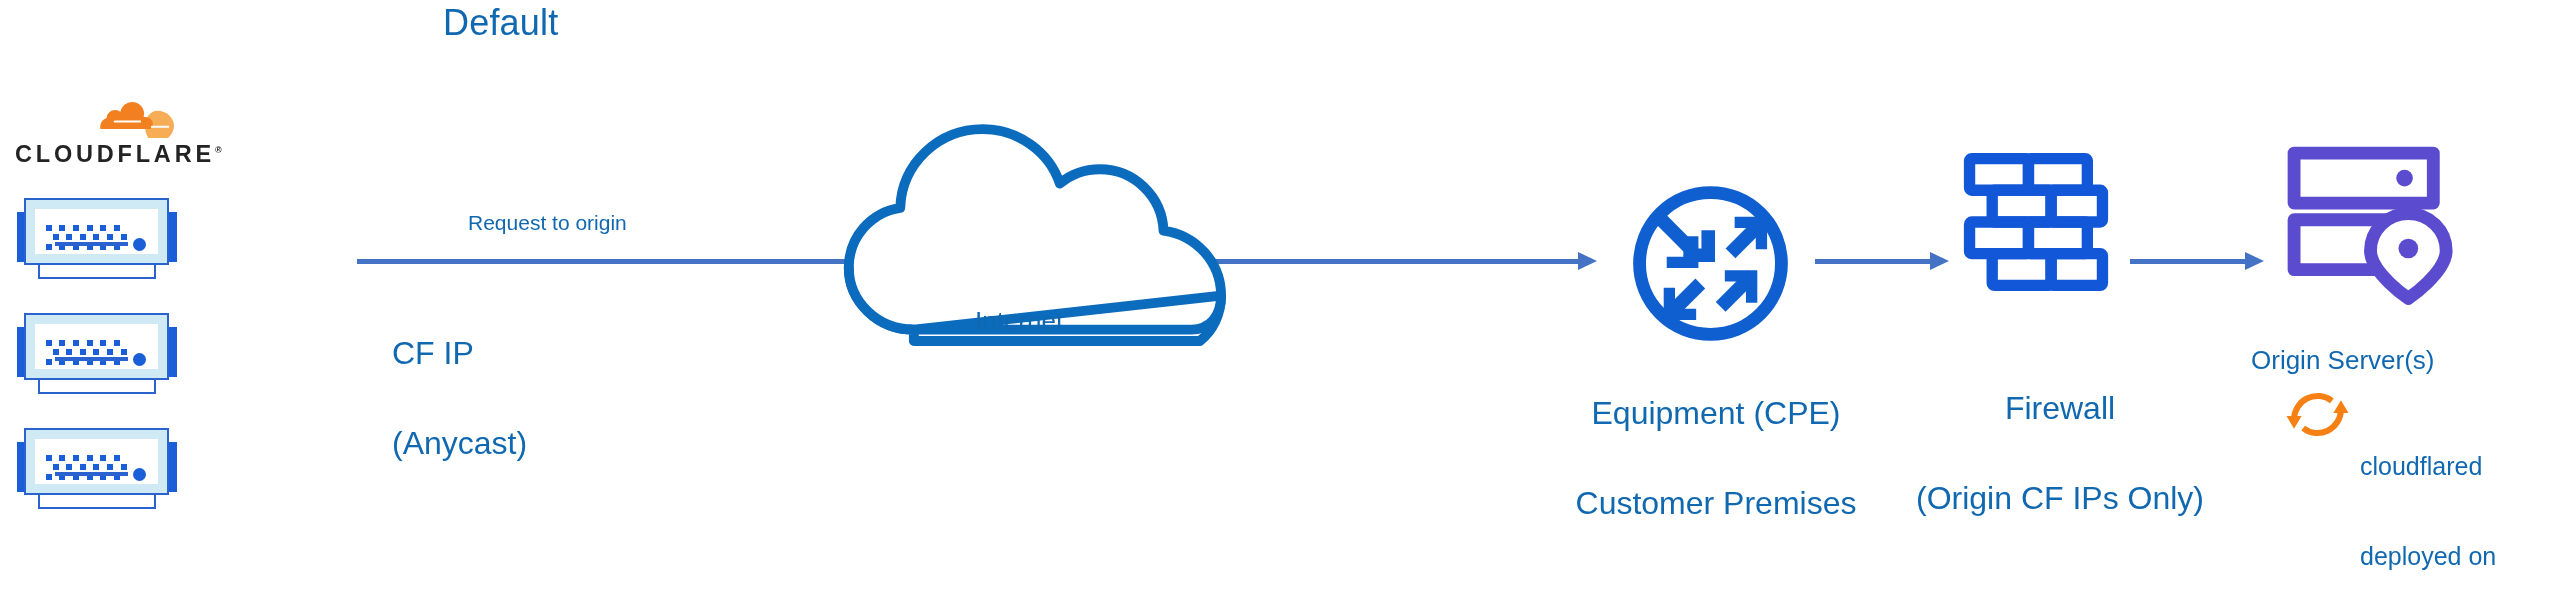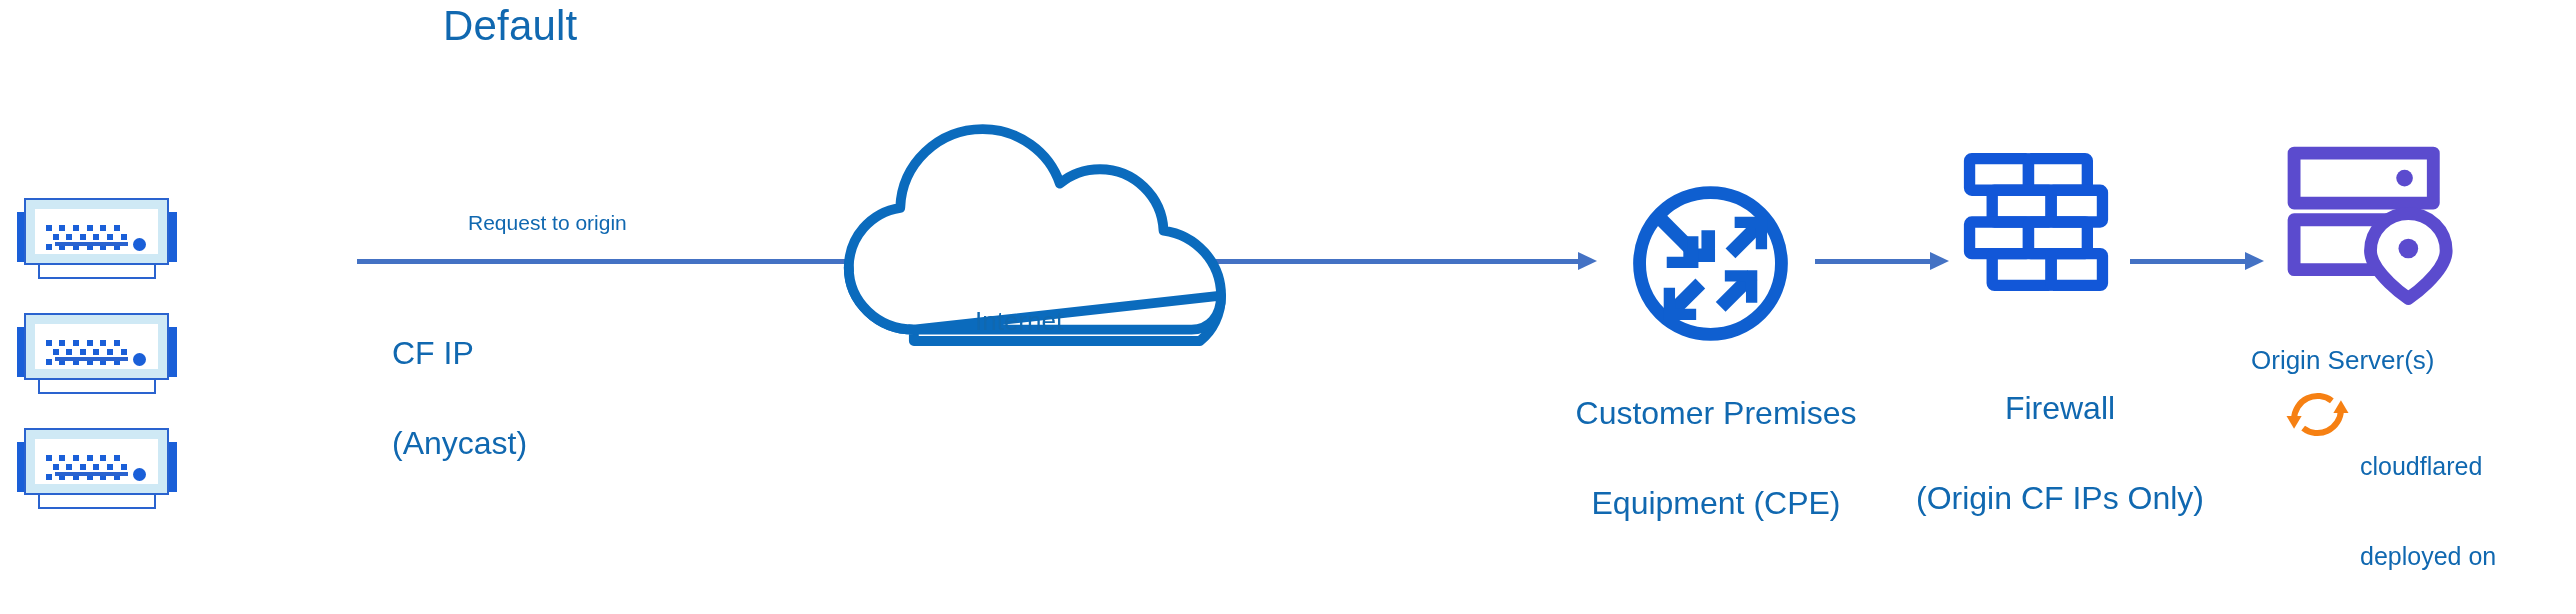--- a/index.html
+++ b/index.html
@@ -13,21 +13,21 @@
     width:2576px;
     height:614px;
     background:#ffffff;
     overflow:hidden;
   }
   .abs{position:absolute;}
 
   
   #title{
     left:443px; top:2.3px;
-    font-size:42px;
+    font-size:36px;
     color:#1068b0;
     letter-spacing:0.2px;
     white-space:nowrap;
   }
 
   
   #cf-logo{ left:15px; top:97px; width:160px; height:97px; }
   #cf-logo .cloudmark{ position:absolute; left:77px; top:0px; width:82px; height:44px; }
   #cf-logo .wordmark{
     position:absolute; left:0px; top:44px;
@@ -143,20 +143,31 @@
 
   svg{ display:block; overflow:visible; }
 </style>
 </head>
 <body>
 
 <div id="stage">
 
   <div class="abs" id="title">Default</div>
 
+  <div class="abs" id="cf-logo">
+    <div class="cloudmark">
+      <svg viewBox="0 0 108 58" width="82" height="44" aria-hidden="true">
+        <path fill="#f6ad55" d="M86 18c12 0 22 9 22 20 0 6-3 12-8 16H74c-3-5-4-10-4-15 0-12 7-21 16-21z"></path>
+        <path fill="#f38020" d="M79.5 39.5c1.2-3.6 .8-6.9-1.1-9.4-1.8-2.3-4.7-3.6-8.3-3.8l-1.4-.1a.7 .7 0 0 1-.6-.4 .8 .8 0 0 1 0-.8 9 9 0 0 0 .6-2.8c0-8.6-7-15.6-15.7-15.6-7.7 0-14.2 5.6-15.5 13a11 11 0 0 0-7-2.3c-5.9 0-10.8 4.5-11.3 10.3a12.8 12.8 0 0 0-8.5 12.1c0 .7 .1 1.4 .2 2 .1 .3 .4 .6 .7 .6h64.8c.4 0 .7-.2 .8-.6z"></path>
+        <path fill="#ffffff" d="M63.5 33.5H29.2c-.5 0-.8-.4-.7-.9l.3-1c.1-.4 .5-.7 .9-.7h34.3c.5 0 .8 .4 .7 .9l-.3 1c-.1 .4-.5 .7-.9 .7z"></path>
+        <path fill="#ffffff" d="M100.5 40.5H78.2c-.5 0-.8-.4-.7-.9l.3-1c.1-.4 .5-.7 .9-.7h22.3c.5 0 .8 .4 .7 .9l-.3 1c-.1 .4-.5 .7-.9 .7z"></path>
+      </svg>
+    </div>
+    <div class="wordmark"><span>CLOUDFLARE</span><sup>®</sup></div>
+  </div>
 
   <div class="abs device" id="dev1">
     <div class="tab-l"></div>
     <div class="tab-r"></div>
     <div class="shell">
       <div class="face">
         <div class="leds">
           <div class="row"><i></i><i></i><i></i><i></i><i></i><i></i></div>
           <div class="row off"><i></i><i></i><i></i><i></i><i></i><i></i></div>
           <div class="row"><i></i><i></i><i></i><i></i><i></i><i></i></div>
@@ -265,22 +276,22 @@
         <path d="M128 128 L170 170 L183 157 L141 115 Z" style="display:none"></path>
         <path d="M130 130 L172 172 L159 185 L117 143 Z" style="display:none"></path>
         <path d="M124 102 L166 144 L153 157 L111 115 Z" style="display:none"></path>
         <path d="M128 172 L170 130 L157 117 L115 159 Z"></path>
         <path d="M170 160 L170 117 L127 117 L127 132 L155 132 L155 160 Z"></path>
       </g>
     </svg>
   </div>
 
   <div class="abs lbl" id="lbl-cpe">
+    <div>Equipment (CPE)</div>
     <div>Customer Premises</div>
-    <div>Equipment (CPE)</div>
   </div>
 
   <div class="abs conn" id="arrow-cpe-fw">
     <div class="shaft"></div>
     <div class="head"></div>
   </div>
 
   <div class="abs" id="firewall-icon">
     <svg viewBox="0 0 196 196" width="148" height="148" aria-hidden="true">
       <g fill="none" stroke="#1257d8" stroke-width="15" stroke-linejoin="round">

